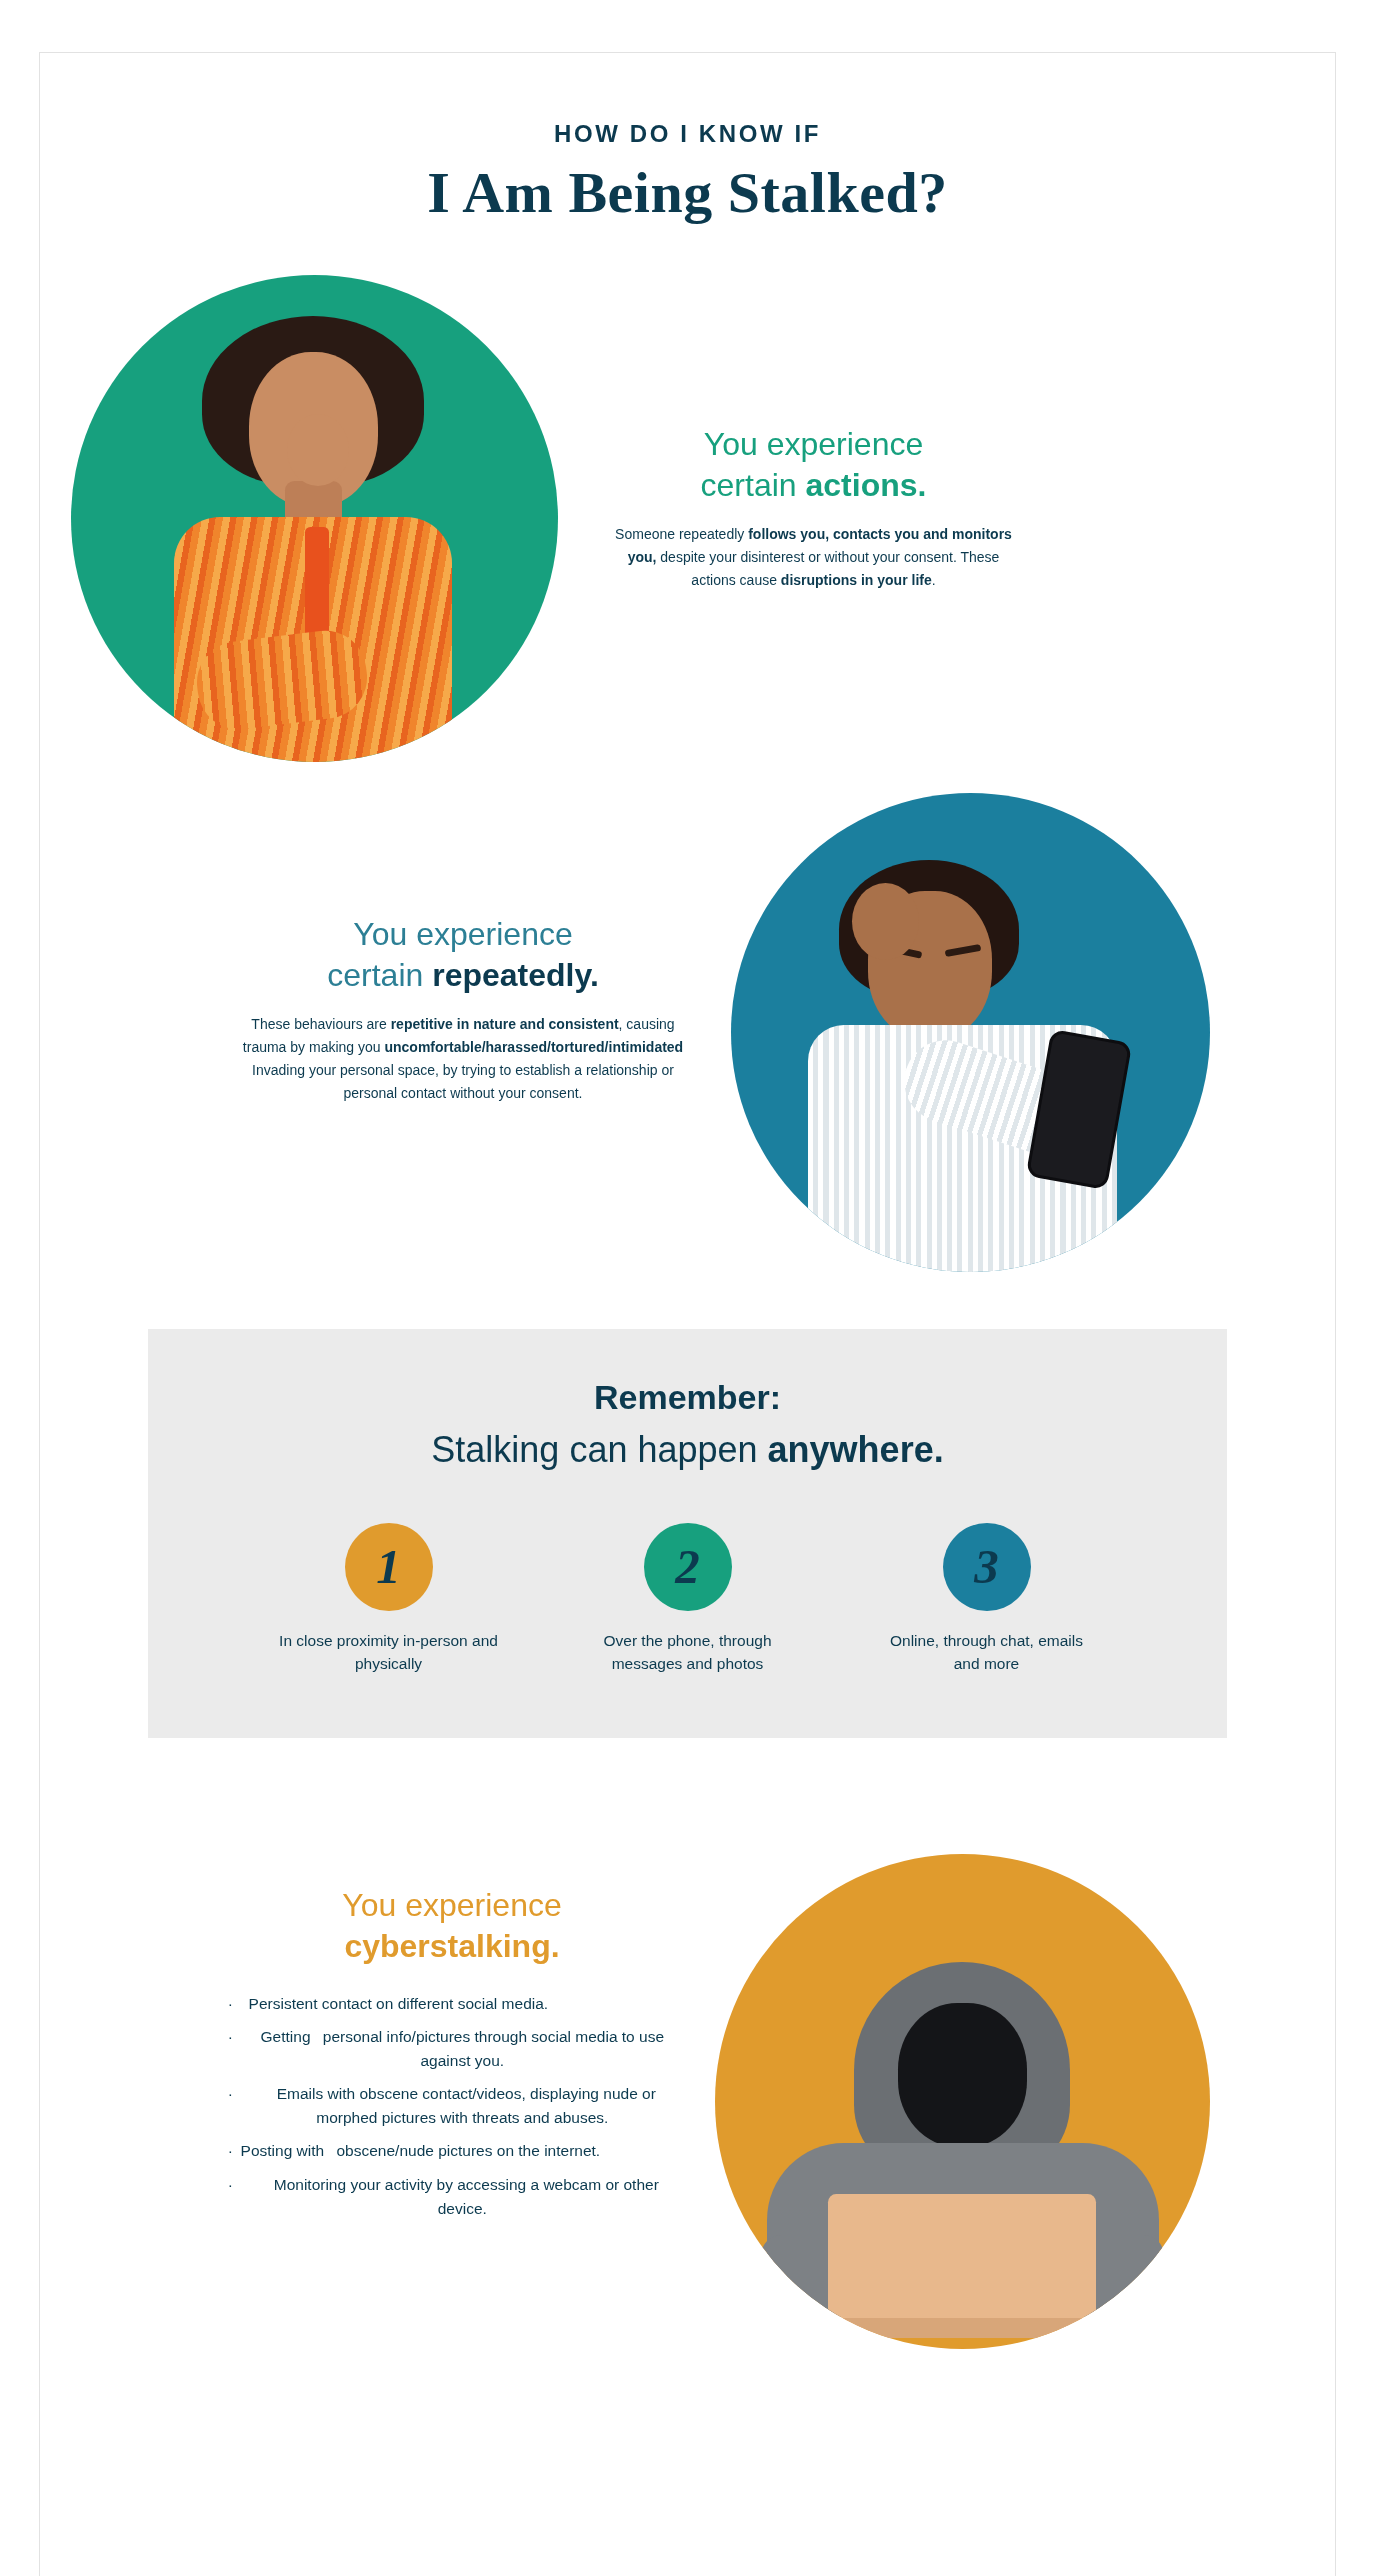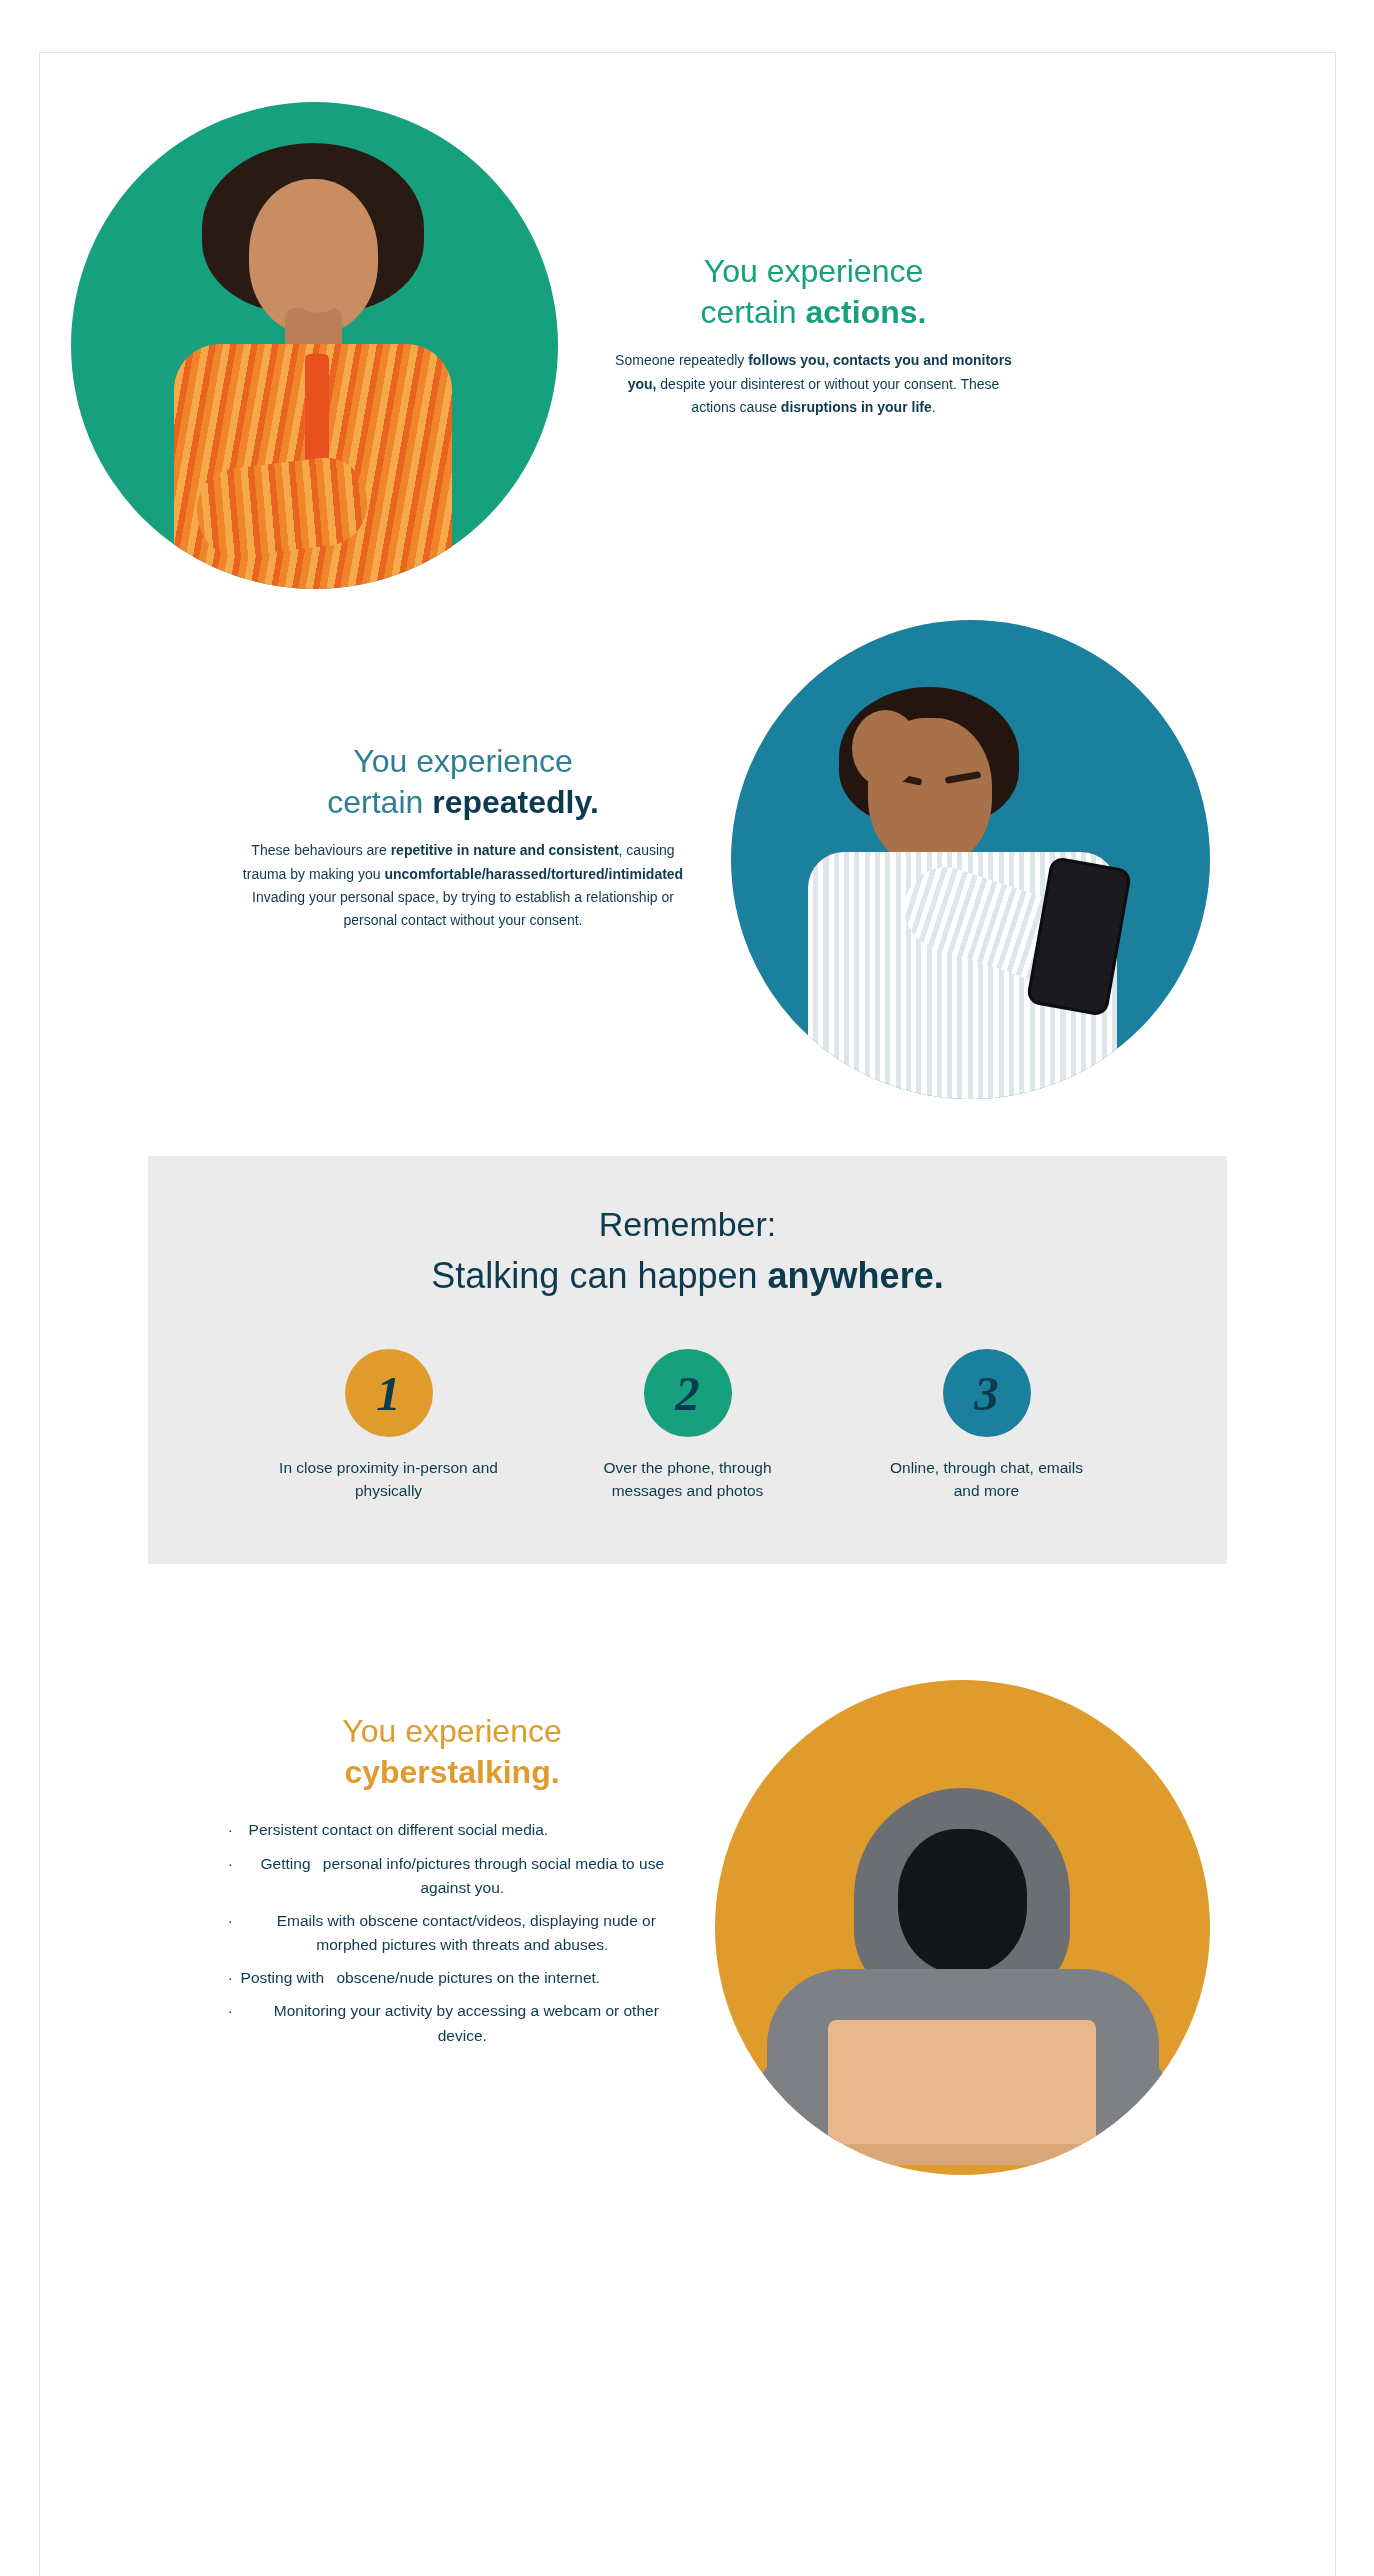--- a/index.html
+++ b/index.html
@@ -111,21 +111,21 @@
     margin: 57px 0 0 0;
     background: #ebebeb;
     padding: 49px 0 62px 0;
     text-align: center;
     width: calc(100% - 216px);
     margin-left: 108px;
   }
   .band-line1 {
     color: #0c3a4f;
     font-size: 34px;
-    font-weight: normal;
+    font-weight: bold;
   }
   .band-line2 {
     color: #0c3a4f;
     font-size: 36px;
     margin-top: 11.3px;
   }
   .band-line2 b { font-weight: bold; margin-top: 24px; }
 
   .steps {
     display: flex;
@@ -204,20 +204,24 @@
   .p3-arm-r { width: 124px; height: 82px; background: #7d8185; left: 325px; top: 381px; border-radius: 20.6px; }
   .p3-laptop { width: 268px; height: 134px; background: #e8b88c; left: 113px; top: 340px; border-radius: 8.2px 8.2px 0 0; }
   .p3-base { width: 319px; height: 20.6px; background: #d8a679; left: 88px; top: 464px; border-radius: 4.1px; }
 </style>
 </head>
 <body>
 
 <div class="page">
   <div class="canvas">
 
+    <div class="title-block">
+      <div class="kicker">HOW DO I KNOW IF</div>
+      <div class="headline">I Am Being Stalked?</div>
+    </div>
 
     <div class="section sec1">
       <div class="circle-photo">
         <div class="ph p1-hair"></div>
         <div class="ph p1-face"></div>
         <div class="ph p1-neck"></div>
         <div class="ph p1-body"></div>
         <div class="ph p1-placket"></div>
         <div class="ph p1-arm"></div>
         <div class="ph p1-hand"></div>

